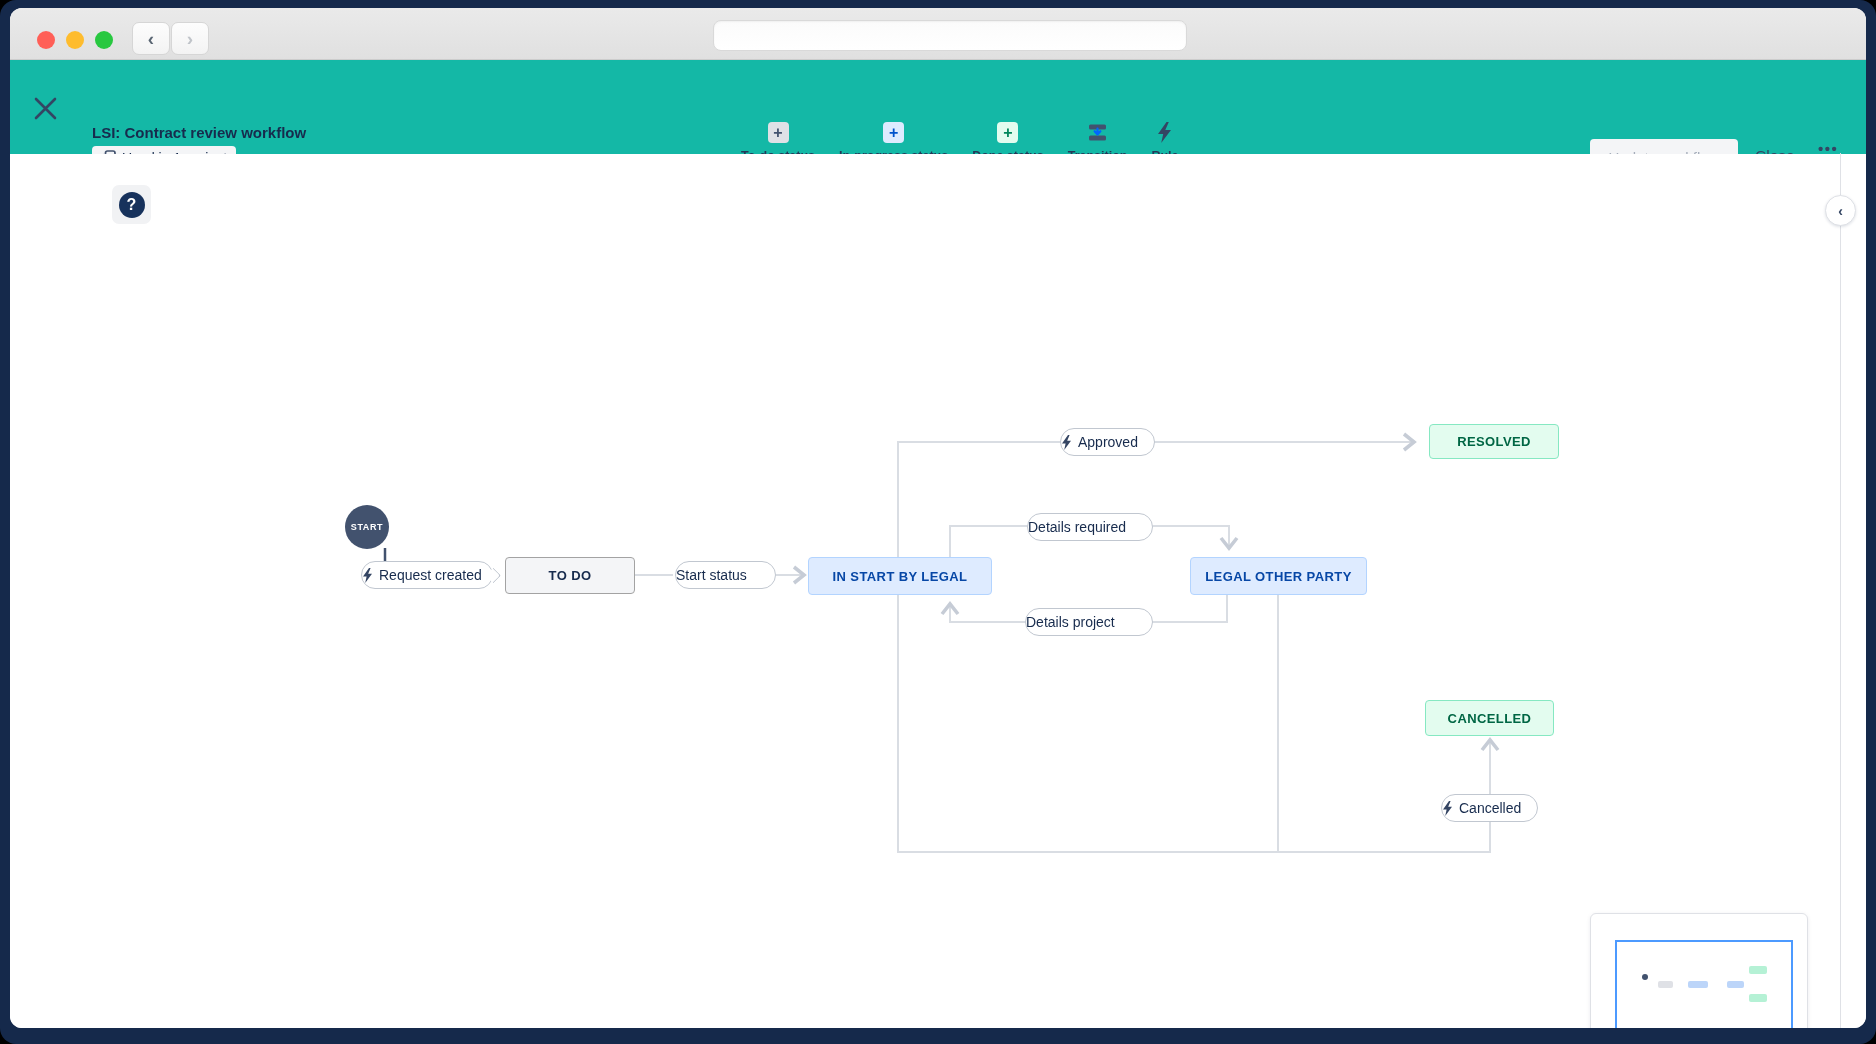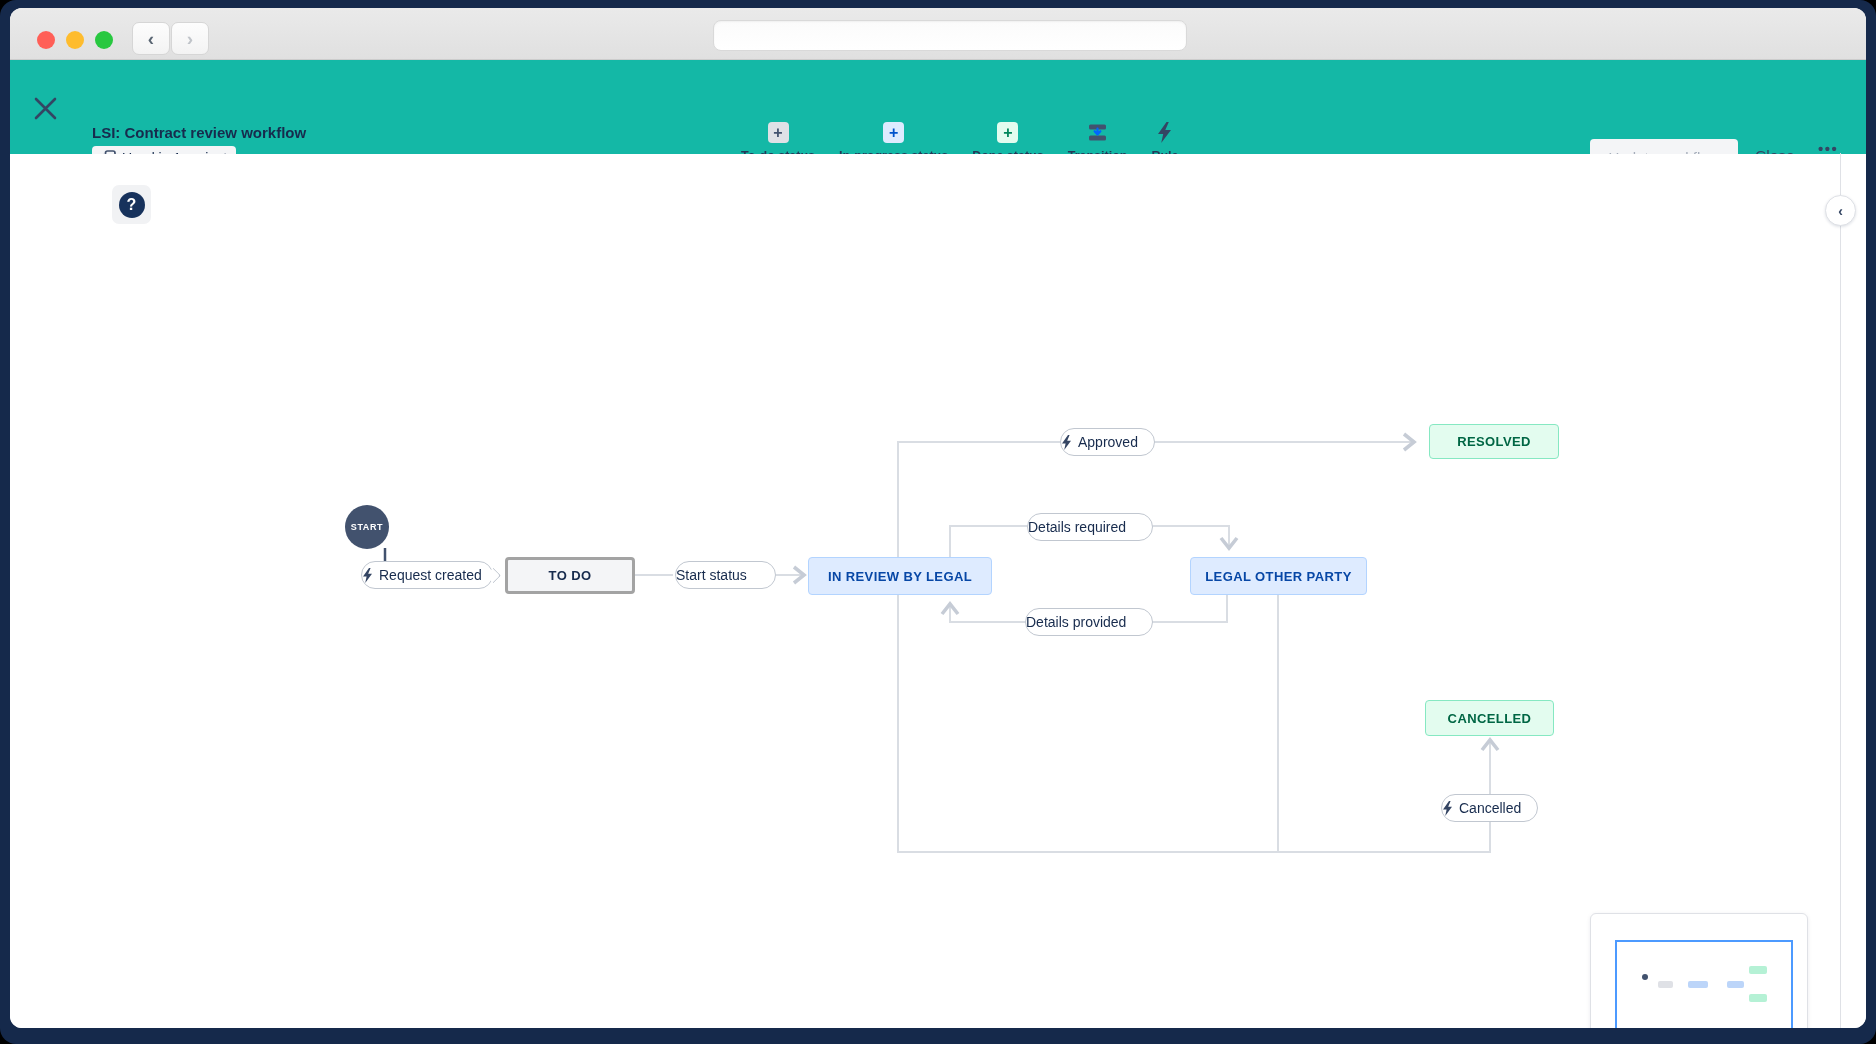--- a/index.html
+++ b/index.html
@@ -66,21 +66,21 @@
   .wires { position:absolute; inset:0; }
 
   .start-node { position:absolute; left:335px; top:351px; width:44px; height:44px;
                 border-radius:50%; background:#42526e; display:flex; align-items:center;
                 justify-content:center; color:#fff; font-size:9px; font-weight:bold;
                 letter-spacing:.6px; }
 
   .status { position:absolute; display:flex; align-items:center; justify-content:center;
             border-radius:4px; font-weight:bold; font-size:13px; letter-spacing:.4px;
             cursor:pointer; }
-  .status.todo { background:#f4f5f7; border:3px solid #a3a3a3; color:#172b4d; }
+  .status.todo { background:#f4f5f7; border:1px solid #a3a3a3; color:#172b4d; }
   .status.inprog { background:#deebff; border:1.5px solid #b3d4ff; color:#0747a6; }
   .status.done { background:#e3fcef; border:1.5px solid #86e8c2; color:#006644; }
 
   .pill { position:absolute; height:28px; background:#fff; border:1.5px solid #c1c7d0;
           border-radius:15px; display:flex; align-items:center; justify-content:flex-start;
           gap:6px; font-size:14px; font-weight:500; color:#172b4d; white-space:nowrap;
           cursor:pointer; z-index:3; }
   .pill .bolt { display:flex; }
   .pill-tip { position:absolute; right:-7px; top:7.5px; width:11px; height:11px;
               background:#fff; border-top:1.5px solid #c1c7d0; border-right:1.5px solid #c1c7d0;
@@ -193,21 +193,21 @@
           <path d="M1217,441 V468 H940 V452" marker-end="url(#arr)"></path>
           <path d="M888,441 V698 H1480 V588" marker-end="url(#arr)"></path>
           <path d="M1268,441 V698"></path>
         </g>
         <path d="M375,394 V409" stroke="#42526e" stroke-width="2.5" fill="none"></path>
       </svg>
 
       <div class="start-node">START</div>
 
       <div class="status todo" style="left:495px; top:403px; width:130px; height:37px;">TO DO</div>
-      <div class="status inprog" style="left:798px; top:403px; width:184px; height:38px;">IN REVIEW BY LEGAL</div>
+      <div class="status inprog" style="left:798px; top:403px; width:184px; height:38px;">IN START BY LEGAL</div>
       <div class="status inprog" style="left:1180px; top:403px; width:177px; height:38px;">LEGAL OTHER PARTY</div>
       <div class="status done" style="left:1419px; top:270px; width:130px; height:35px;">RESOLVED</div>
       <div class="status done" style="left:1415px; top:546px; width:129px; height:36px;">CANCELLED</div>
 
       <div class="pill" style="left:351px; top:407px; width:132px;">
         <svg class="bolt" width="11" height="15" viewBox="0 0 11 15">
           <path d="M7 0 L1 8.5 H4.6 L3.2 15 L10 5.8 H6.2 L8.6 0 Z" fill="#344563"></path>
         </svg>
         <span>Request created</span>
         <div class="pill-tip"></div>
@@ -222,21 +222,21 @@
           <path d="M7 0 L1 8.5 H4.6 L3.2 15 L10 5.8 H6.2 L8.6 0 Z" fill="#344563"></path>
         </svg>
         <span>Approved</span>
       </div>
 
       <div class="pill" style="left:1017px; top:359px; width:126px;">
         <span>Details required</span>
       </div>
 
       <div class="pill" style="left:1015px; top:454px; width:128px;">
-        <span>Details provided</span>
+        <span>Details project</span>
       </div>
 
       <div class="pill" style="left:1431px; top:640px; width:97px;">
         <svg class="bolt" width="11" height="15" viewBox="0 0 11 15">
           <path d="M7 0 L1 8.5 H4.6 L3.2 15 L10 5.8 H6.2 L8.6 0 Z" fill="#344563"></path>
         </svg>
         <span>Cancelled</span>
       </div>
     </div>
 

